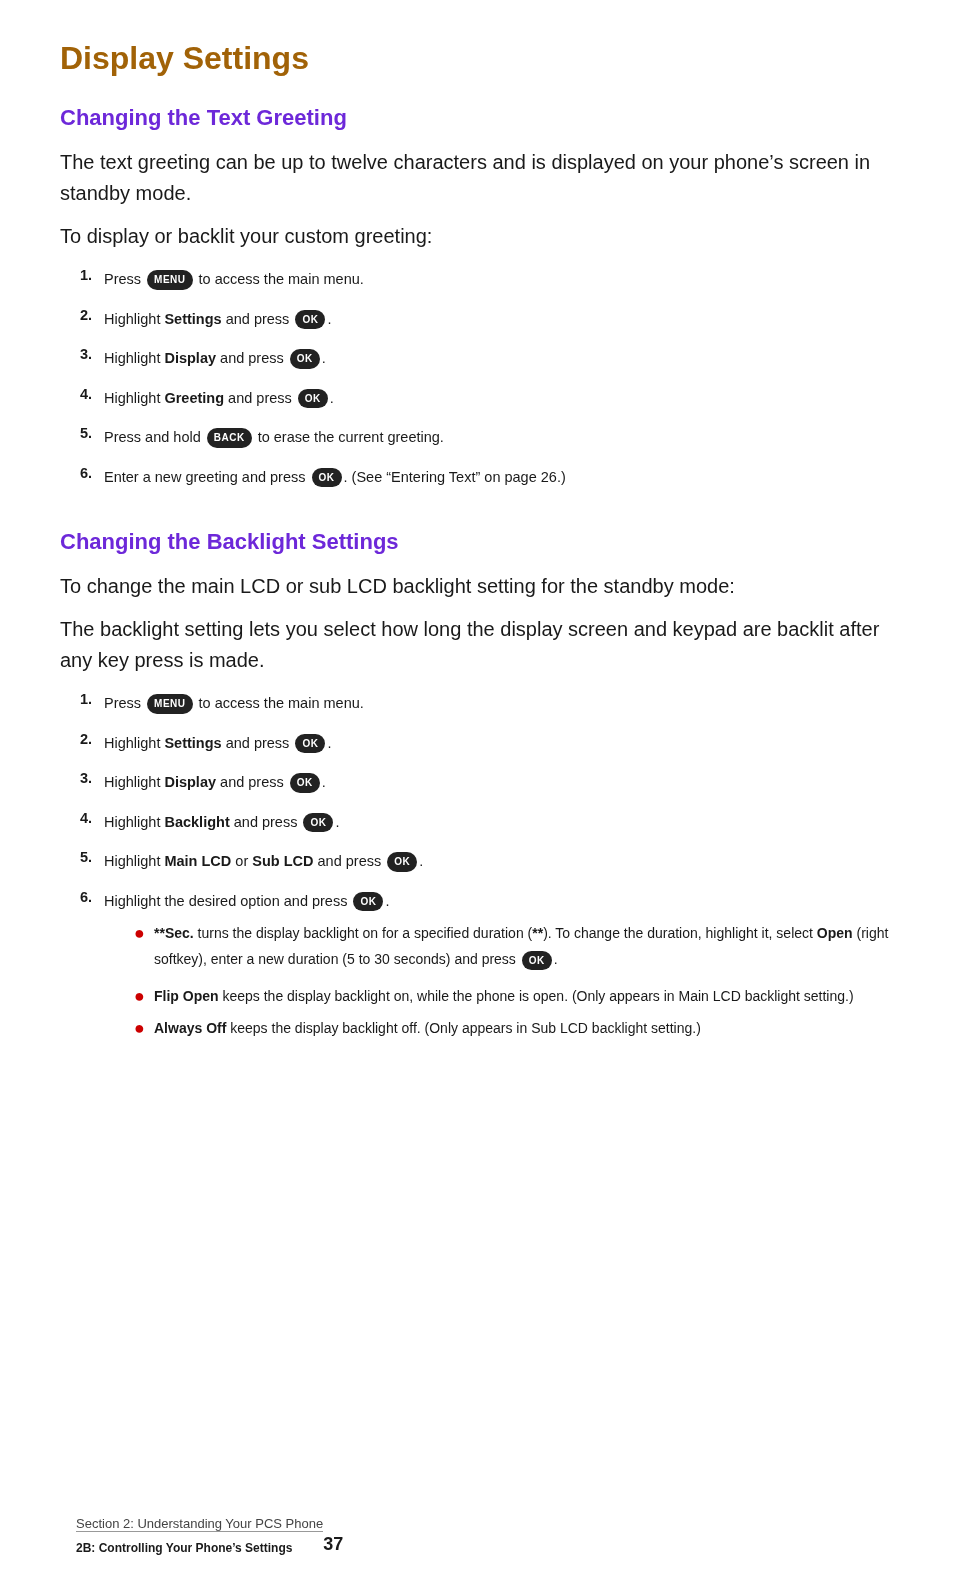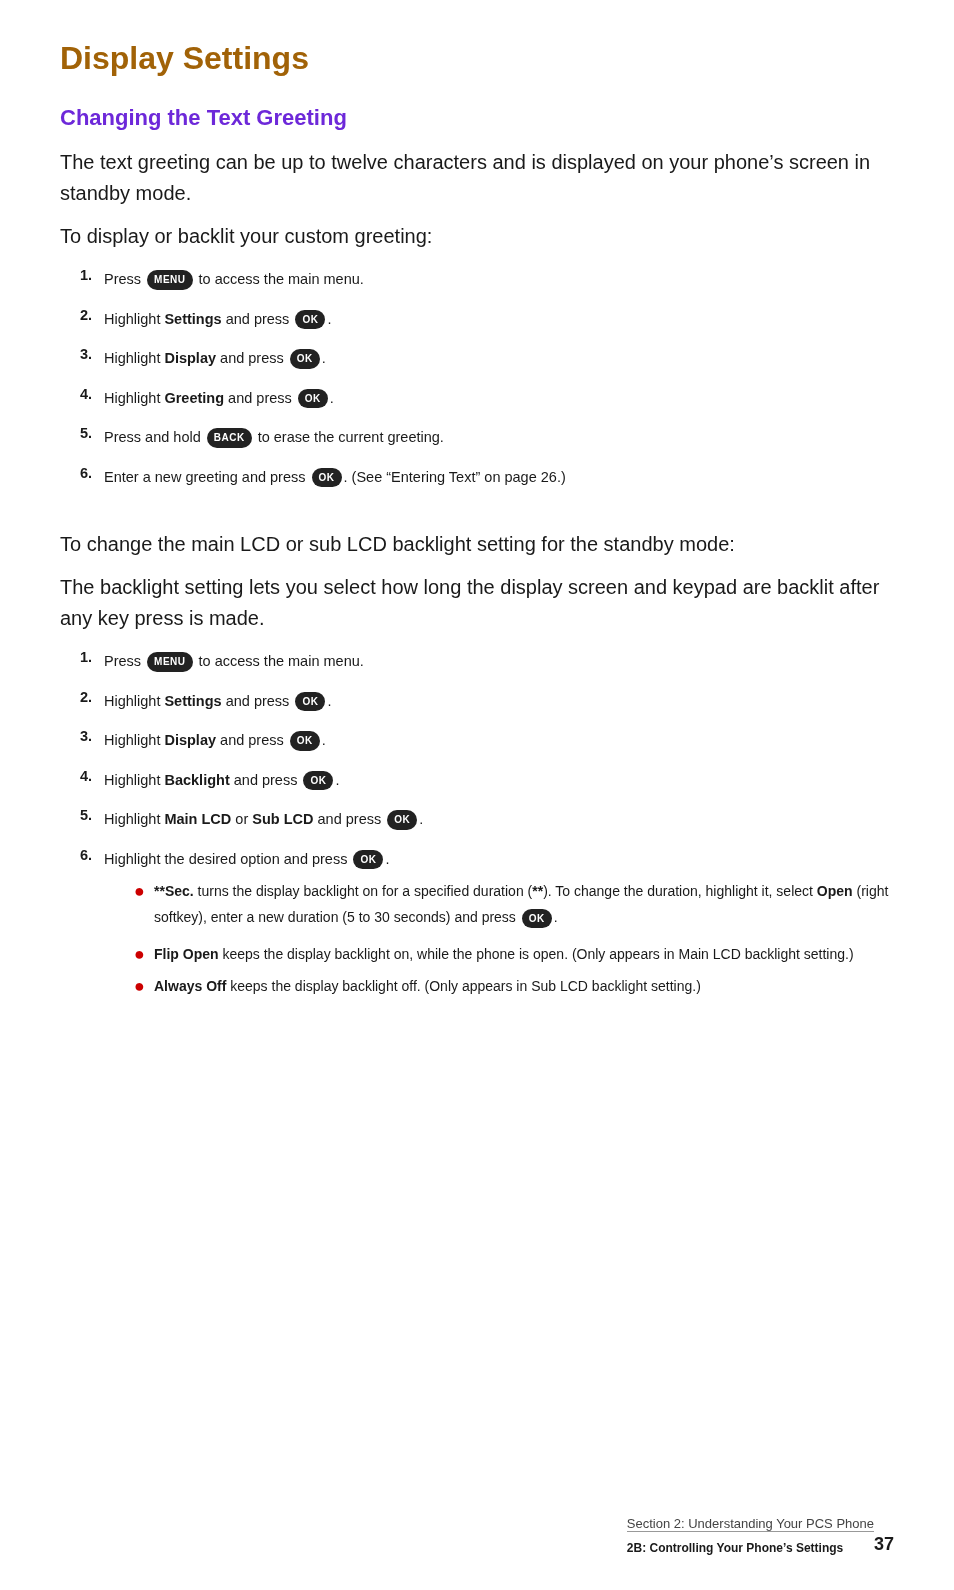--- a/index.html
+++ b/index.html
@@ -106,24 +106,24 @@
       min-width: 12px;
     }
 
     .bullet-content {
       flex: 1;
     }
 
     .footer {
       position: absolute;
       bottom: 35px;
-      left: 56px;
+      left: 76px;
       right: 60px;
       display: flex;
-      justify-content: flex-end;
+      justify-content: flex-start;
       align-items: flex-end;
     }
 
     .footer-left {
       font-size: 13px;
       color: #444;
     }
 
     .footer-section {
       font-weight: 900;
@@ -194,20 +194,21 @@
     <li>
       <span class="step-num">6.</span>
       <span class="step-content">
         Enter a new greeting and press <span class="btn-pill">OK</span>. (See “Entering Text” on page 26.)
       </span>
     </li>
   </ol>
 </div>
 
 <div class="section-block">
+  <h2 class="section-title">Changing the Backlight Settings</h2>
   <p class="body-text">To change the main LCD or sub LCD backlight setting for the standby mode:</p>
   <p class="body-text">The backlight setting lets you select how long the display screen and keypad are backlit after any key press is made.</p>
 
   <ol class="steps-list">
 
     <li>
       <span class="step-num">1.</span>
       <span class="step-content">
         Press <span class="btn-pill">MENU</span> to access the main menu.
       </span>

